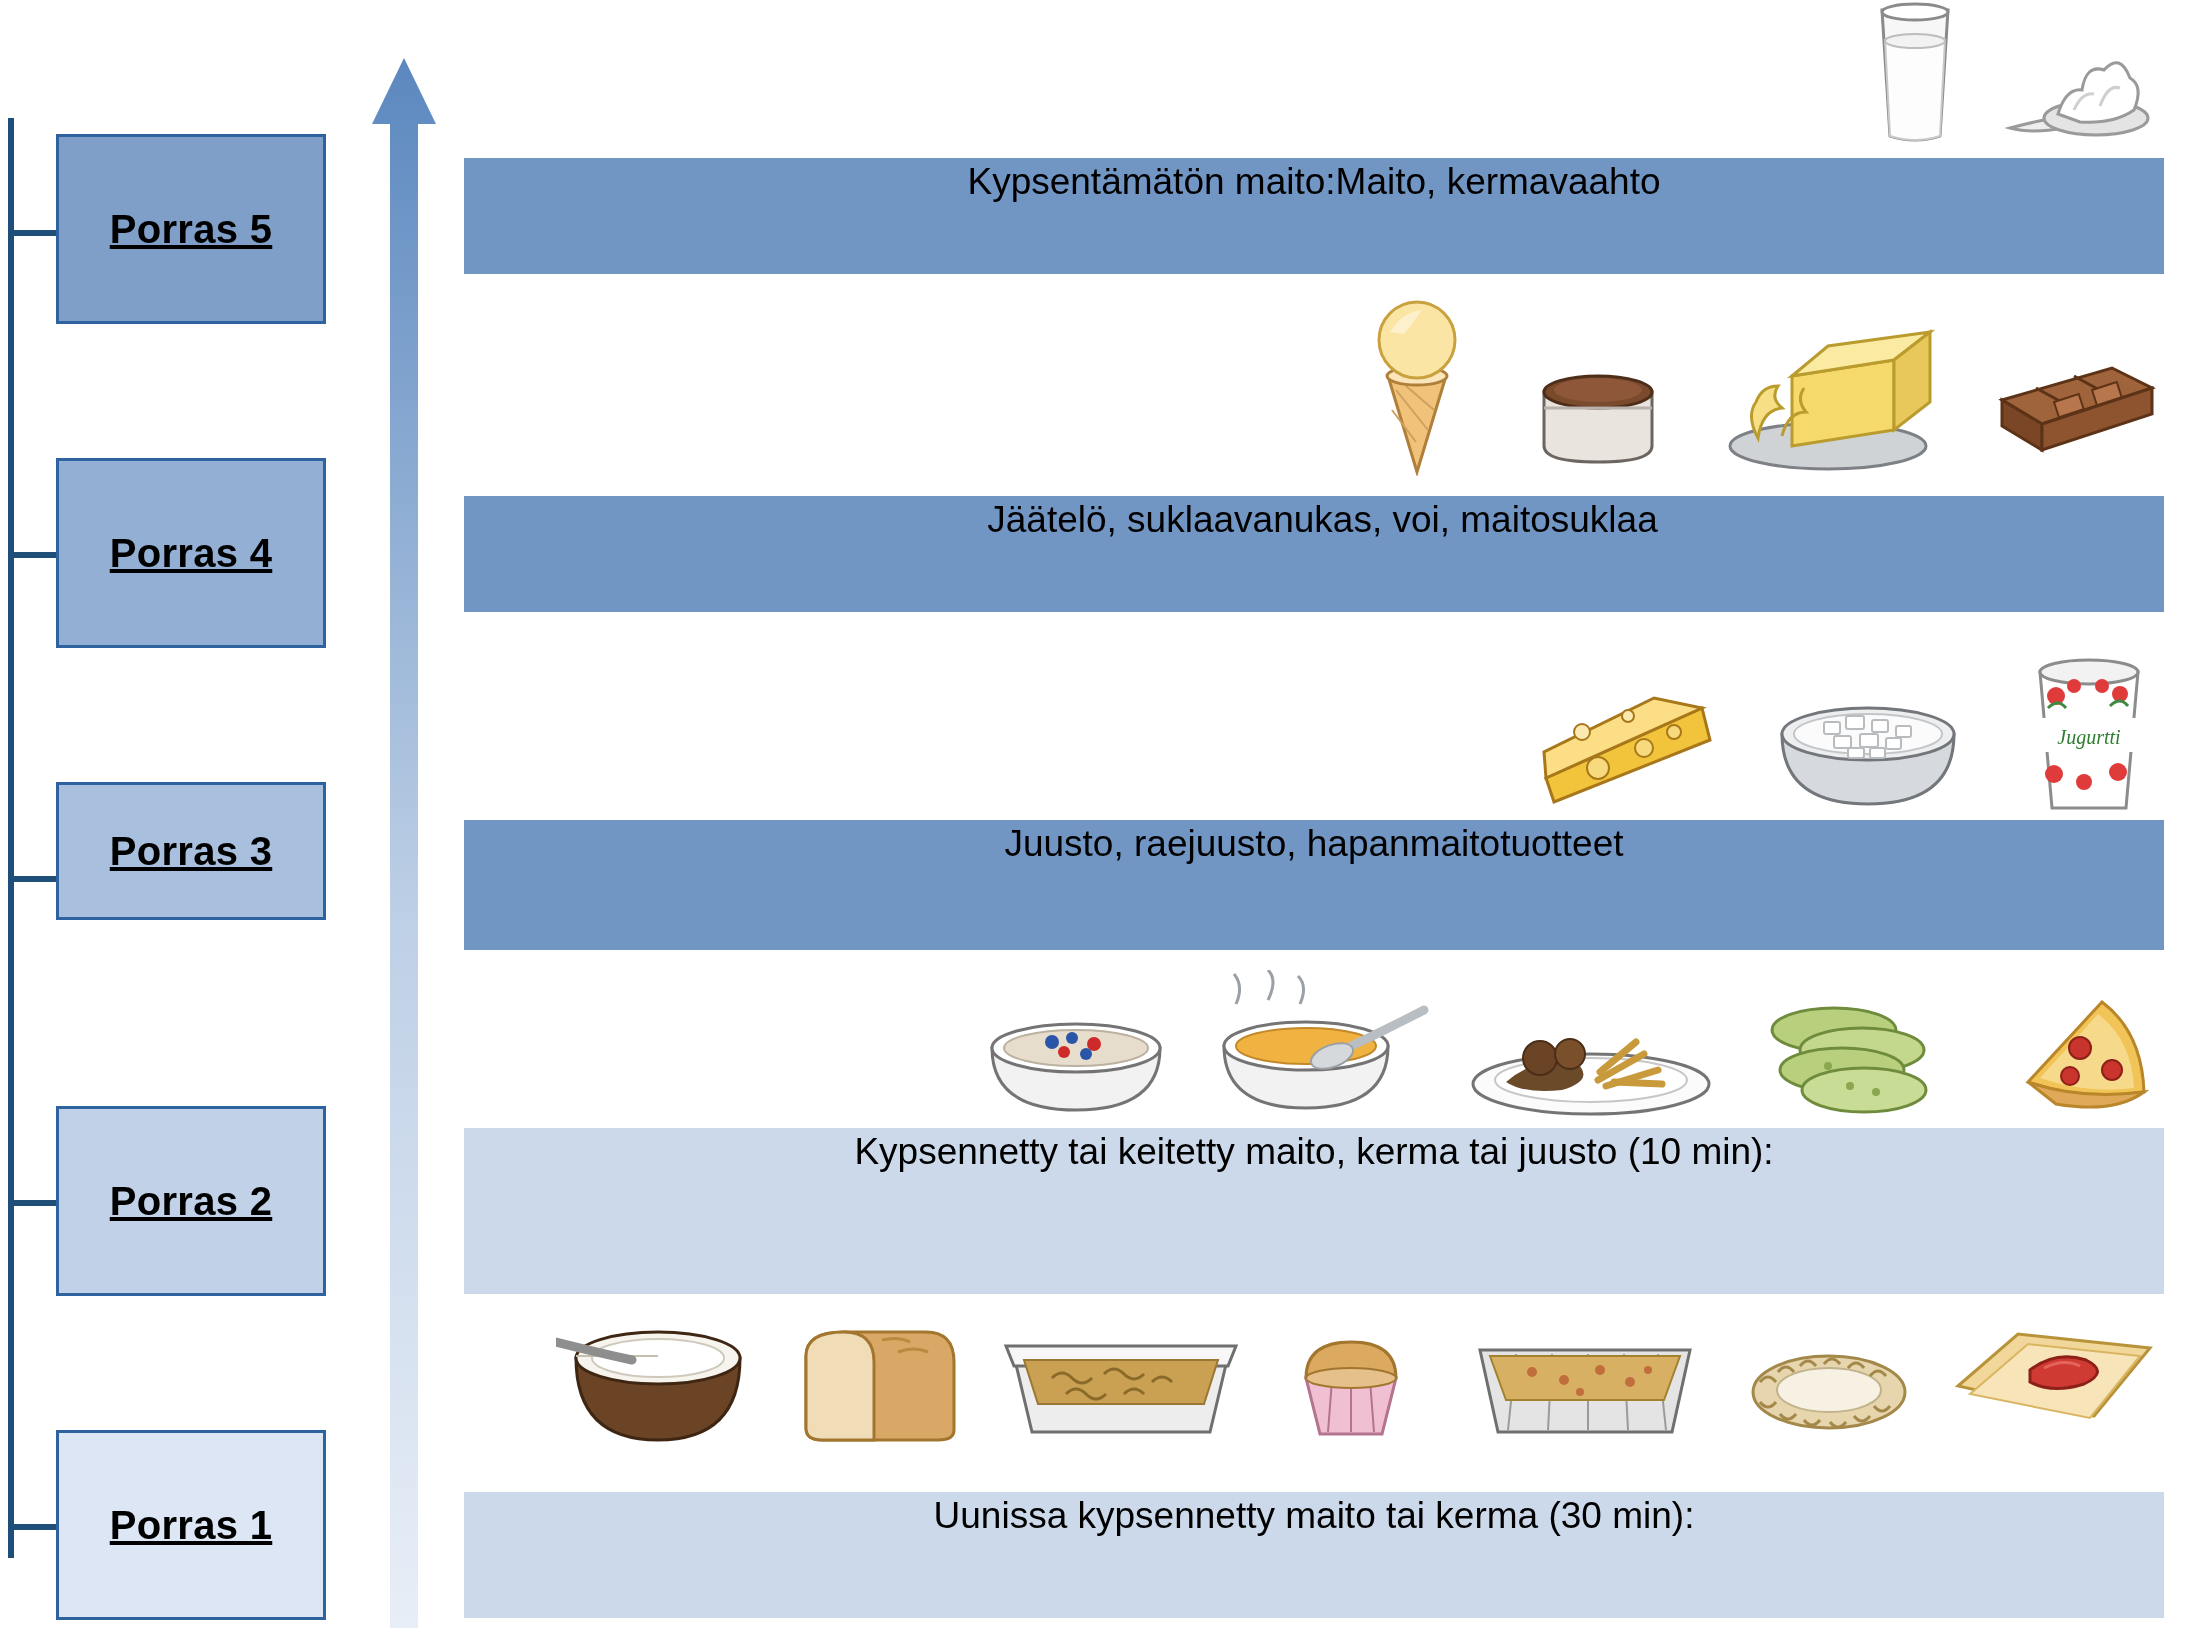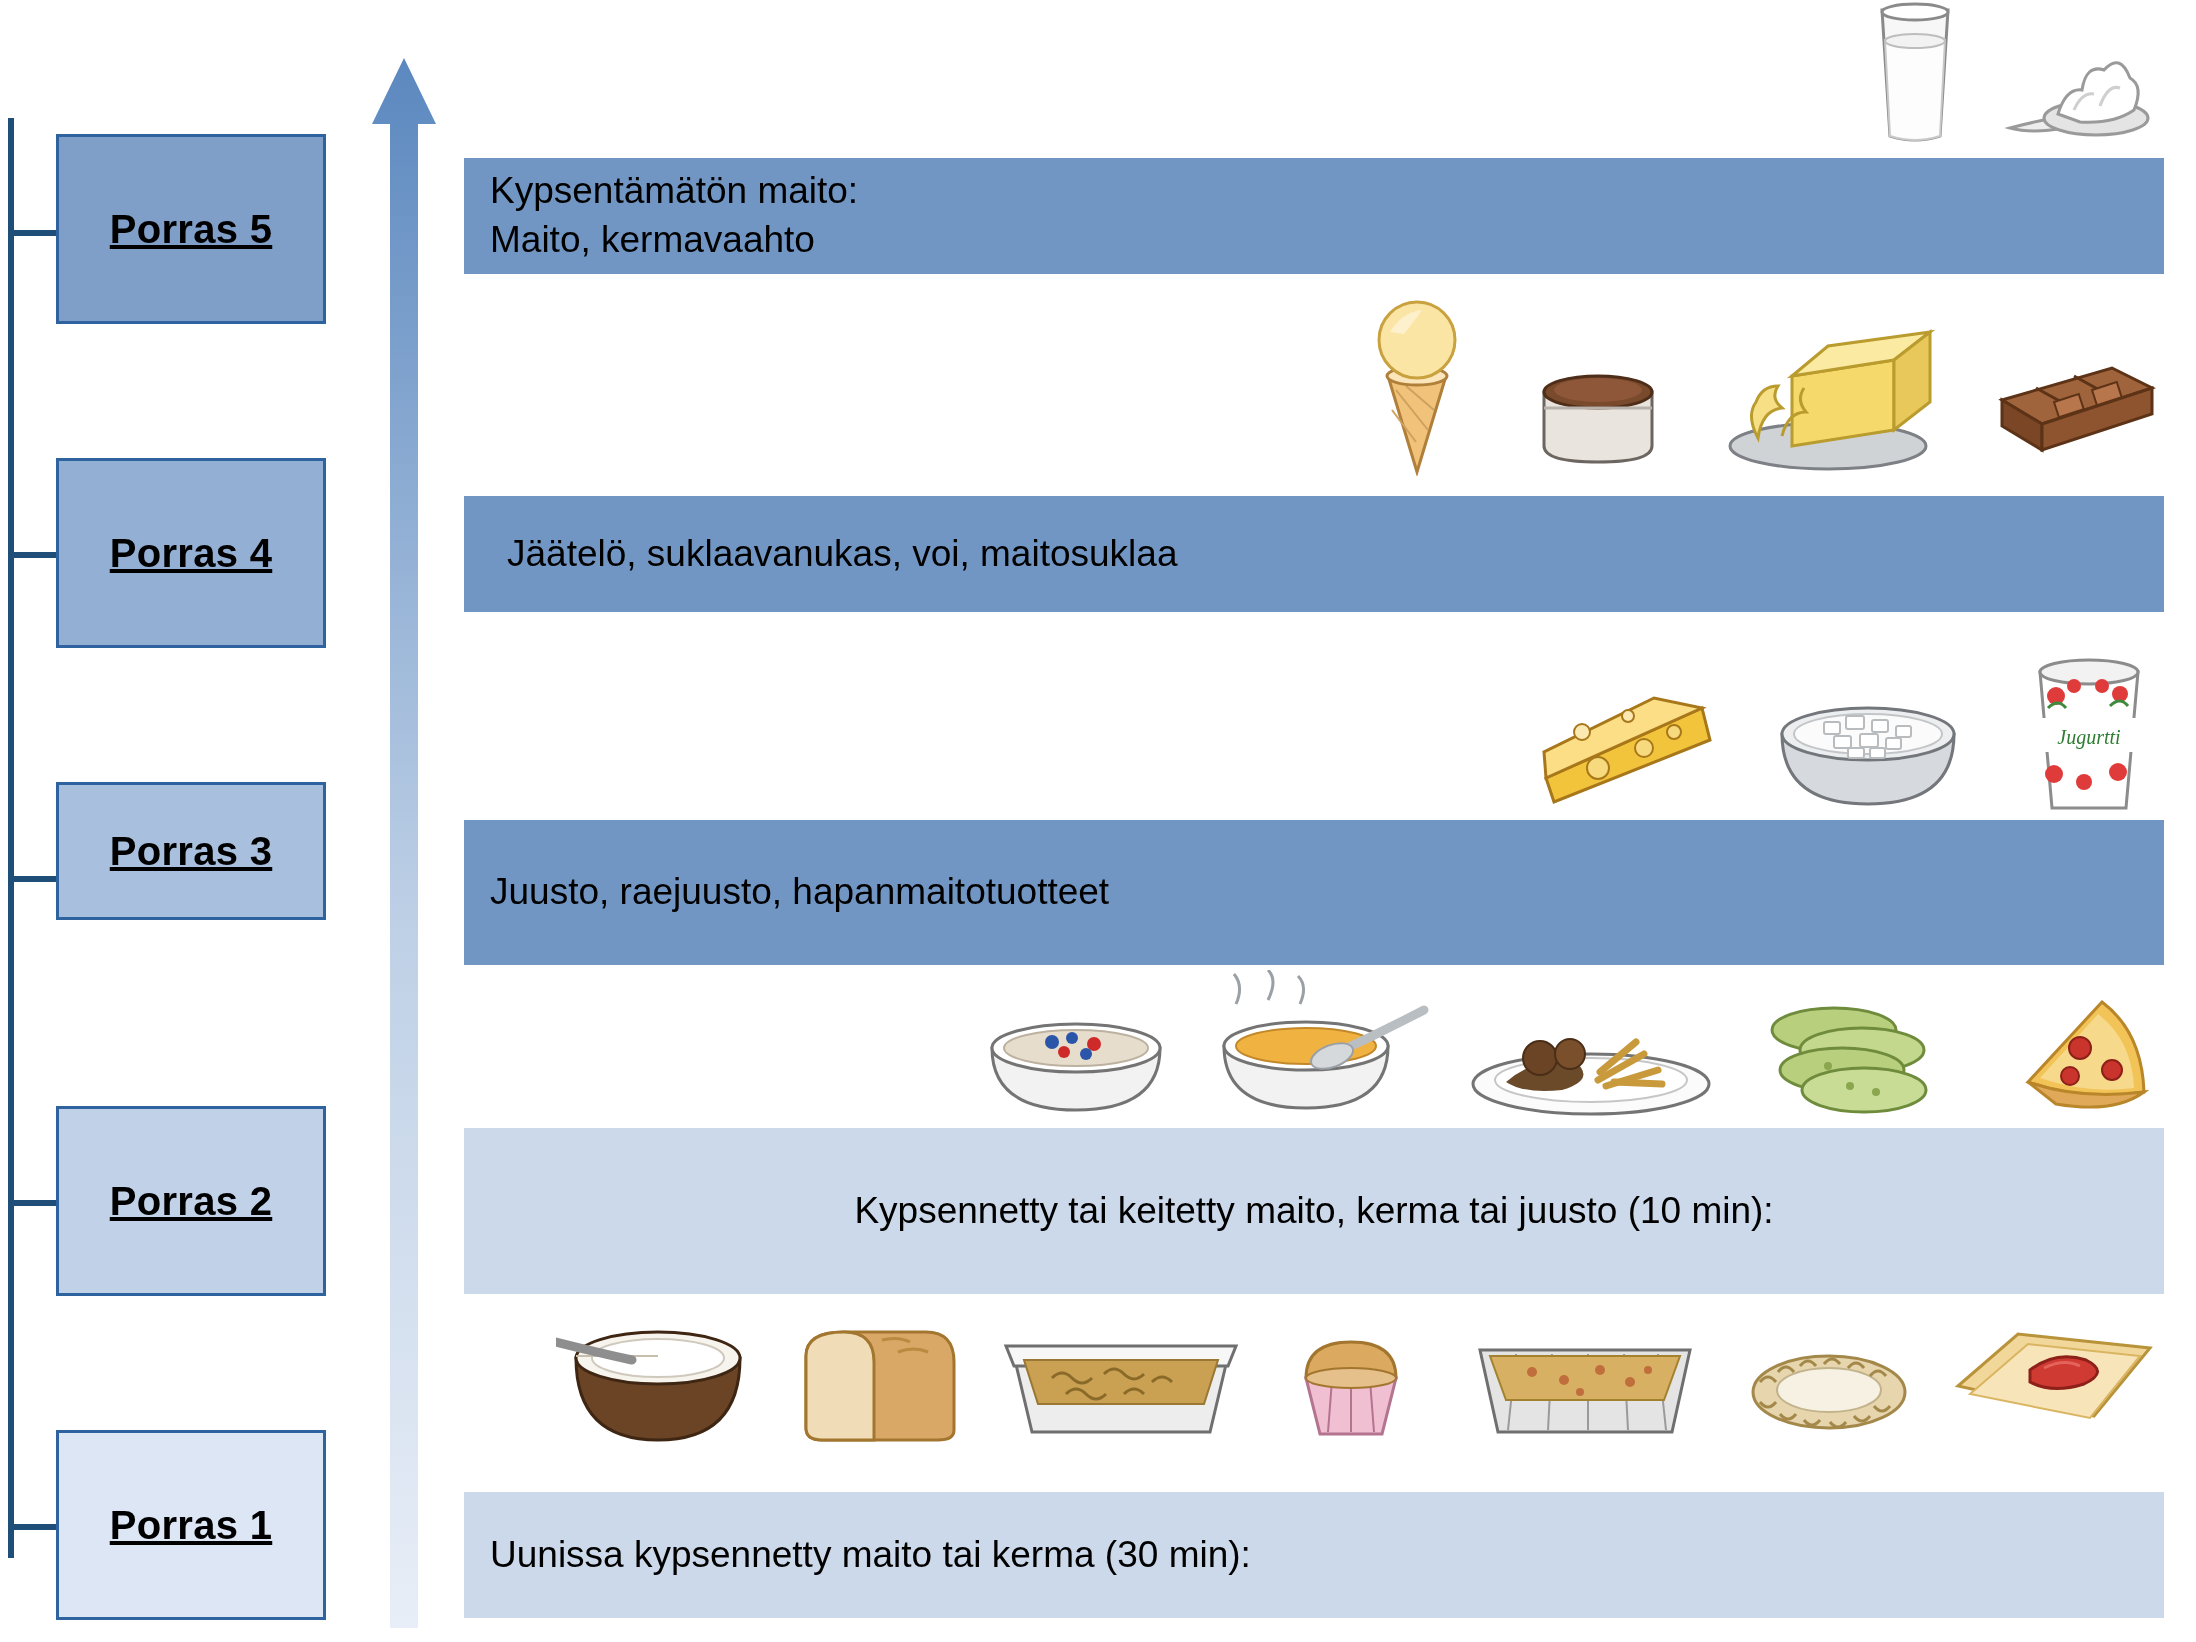--- a/index.html
+++ b/index.html
@@ -29,21 +29,21 @@
     font-size:40px;font-weight:bold;color:#000;letter-spacing:.3px;
   }
   
   #arrow{
     position:absolute;left:372px;top:58px;width:64px;height:1570px;
   }
   
   .band{
     position:absolute;left:464px;width:1700px;
     box-sizing:border-box;
-    display:flex;flex-direction:column;justify-content:center;
+    display:flex;flex-direction:row;justify-content:center;
     padding:0 26px;
   }
   .band .band-line{
     font-size:37px;color:#000;line-height:1.32;white-space:nowrap;
   }
   .icon-row{
     position:absolute;left:464px;width:1700px;
     display:flex;align-items:flex-end;justify-content:flex-end;
   }
   .icon-cell{position:relative;}
@@ -201,21 +201,21 @@
         <circle cx="104" cy="130" r="9" fill="#e03b3b"></circle>
         <path d="M34 66 q10 -10 18 0" fill="none" stroke="#3f8a3f" stroke-width="3"></path>
         <path d="M96 64 q10 -10 18 0" fill="none" stroke="#3f8a3f" stroke-width="3"></path>
       </g>
       <rect x="28" y="76" width="94" height="34" fill="#ffffff"></rect>
       <text x="75" y="102" font-family="'Liberation Serif', serif" font-size="20" font-style="italic" fill="#2f7d32" text-anchor="middle">Jugurtti</text>
     </svg>
   </div>
 </div>
 
-<div class="band" style="top:820px;height:145px;background:#7196c4;">
+<div class="band" style="top:820px;height:130px;background:#7196c4;">
   <div class="band-line">Juusto, raejuusto, hapanmaitotuotteet</div>
 </div>
 
 <div class="icon-row" style="top:978px;height:148px;">
   <div class="icon-cell" style="margin-left:10px;margin-bottom:4px;">
     <svg width="200" height="122" viewBox="0 0 200 122">
       <path d="M16 52 Q16 114 100 114 Q184 114 184 52 Z" fill="#f2f2f2" stroke="#747474" stroke-width="3"></path>
       <ellipse cx="100" cy="52" rx="84" ry="24" fill="#ffffff" stroke="#747474" stroke-width="3"></ellipse>
       <ellipse cx="100" cy="52" rx="72" ry="18" fill="#e7ddcd" stroke="#bdb2a0" stroke-width="2"></ellipse>
       <circle cx="76" cy="46" r="7" fill="#2b55a8"></circle>

